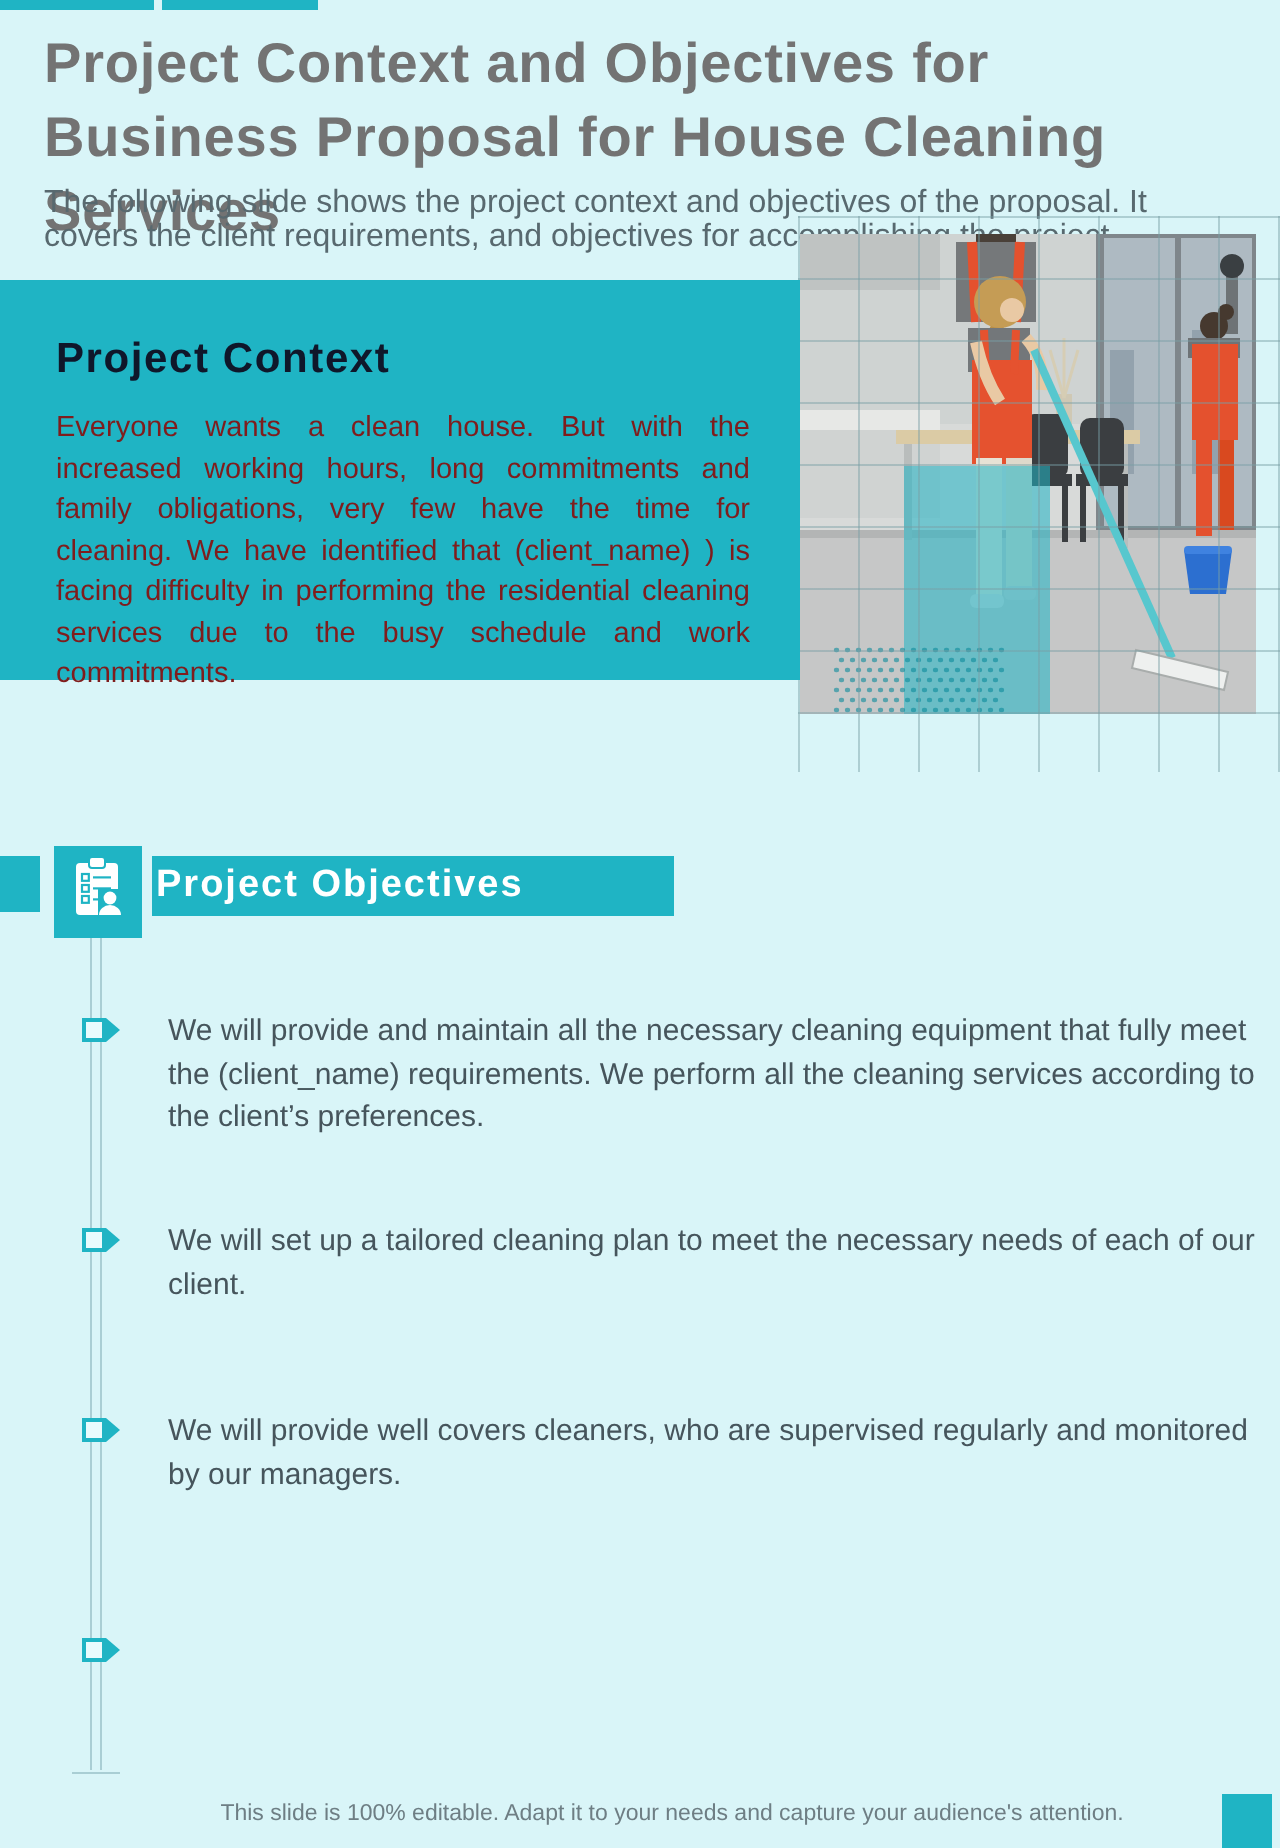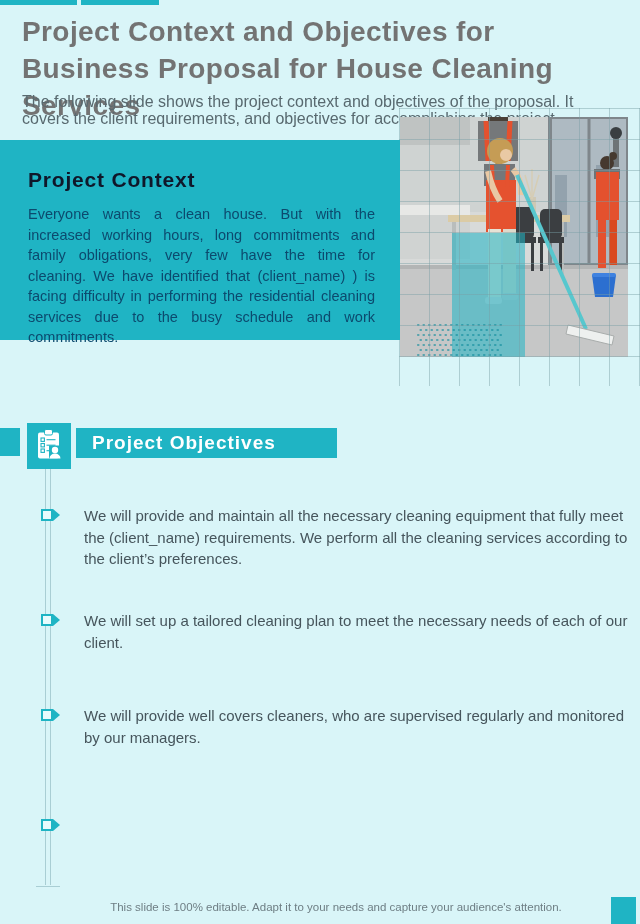--- a/index.html
+++ b/index.html
@@ -39,33 +39,33 @@
   .context-box{
     position:absolute;left:0;top:140px;width:400px;height:200px;
     background:#1fb4c4;z-index:6;
   }
   .context-heading{
     position:absolute;left:28px;top:28px;
     font-size:21px;font-weight:bold;color:#0f172a;letter-spacing:0.8px;
   }
   .context-body{
     position:absolute;left:28px;top:64px;width:347px;
-    font-size:14.5px;color:#0c4a6e;line-height:20.5px;text-align:justify;
+    font-size:14.5px;color:#7f1d1d;line-height:20.5px;text-align:justify;
   }
 
   
   .obj-left-bar{position:absolute;left:0;top:428px;width:20px;height:28px;background:#1fb4c4;}
   .obj-icon-box{
     position:absolute;left:27px;top:423px;width:44px;height:46px;background:#1fb4c4;
     display:flex;align-items:center;justify-content:center;z-index:7;
   }
   .obj-header-bar{
     position:absolute;left:76px;top:428px;width:261px;height:30px;background:#1fb4c4;
     color:#ffffff;font-size:19px;font-weight:bold;letter-spacing:1px;
-    line-height:30px;padding-left:16px;box-sizing:border-box;
+    line-height:30px;padding-left:2px;box-sizing:border-box;
   }
 
   
   .timeline{
     position:absolute;left:45px;top:468px;width:4px;height:417px;
     border-left:1px solid #a9ced4;border-right:1px solid #a9ced4;
   }
   .timeline-cap{position:absolute;left:36px;top:886px;width:24px;height:1px;background:#a9ced4;}
 
   

